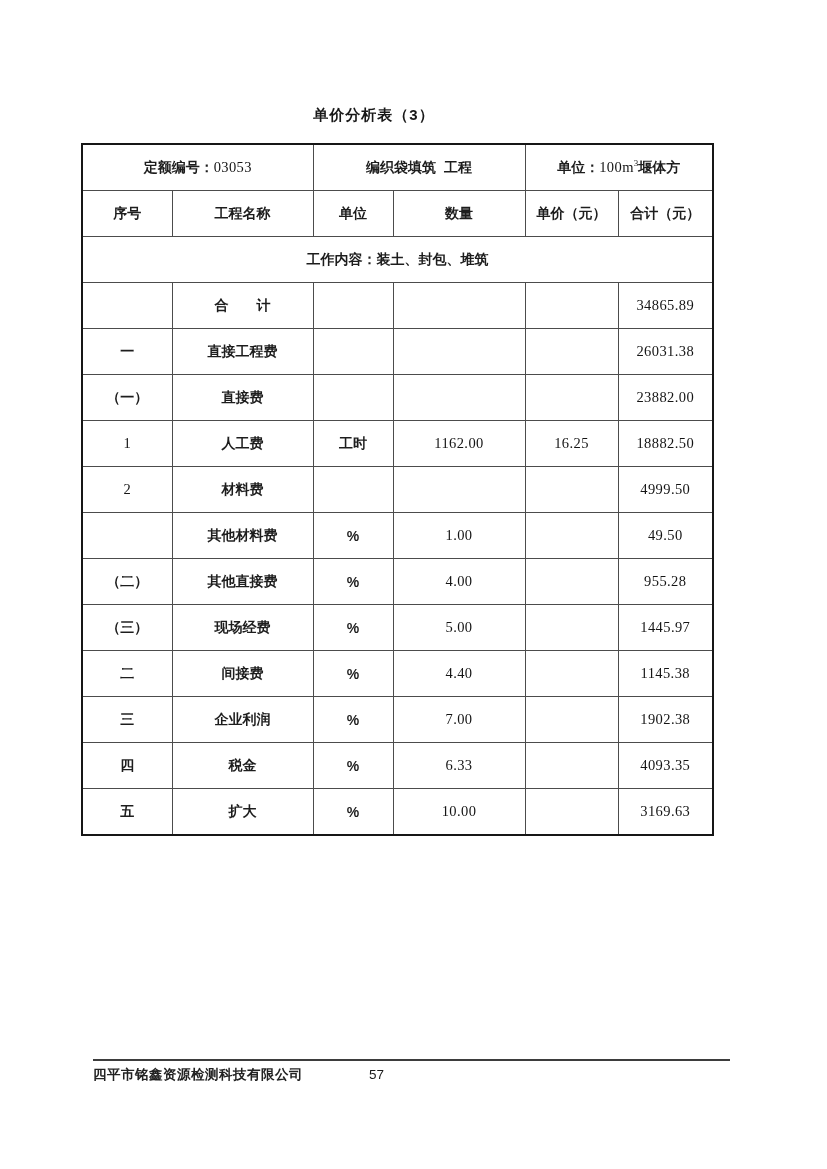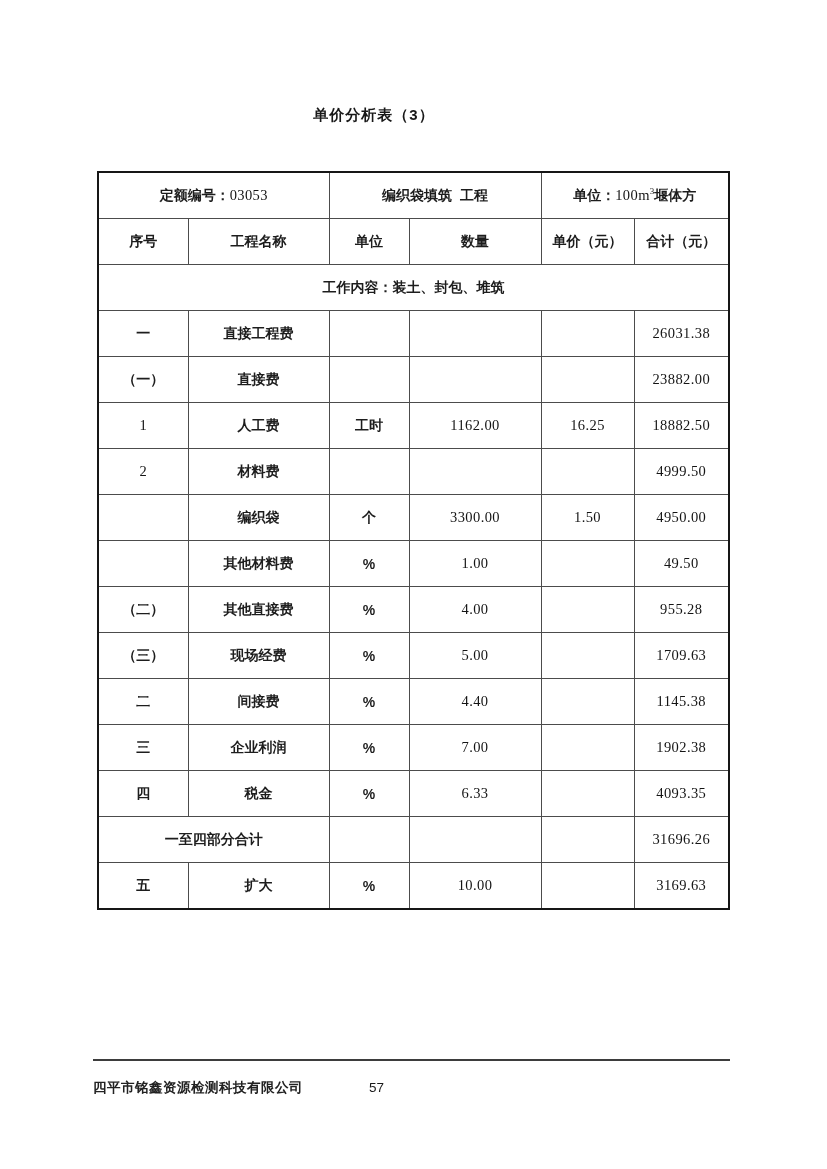--- a/index.html
+++ b/index.html
@@ -22,27 +22,26 @@
     width: 748px;
     margin: 0;
     text-align: center;
     font-size: 15px;
     font-weight: bold;
     letter-spacing: 1px;
     color: #181818;
   }
   table.analysis {
     position: absolute;
-    left: 97px;
+    left: 81px;
     top: 143px;
     width: 631px;
     border-collapse: collapse;
     table-layout: fixed;
     border: 2px solid #161616;
-    margin-top: 28px;
   }
   table.analysis td {
     border: 1px solid #4c4c4c;
     height: 45px;
     padding: 0;
     text-align: center;
     vertical-align: middle;
     font-size: 14px;
     overflow: hidden;
   }
@@ -71,21 +70,21 @@
   .page-footer {
     position: absolute;
     left: 93px;
     top: 1059px;
     width: 637px;
     border-top: 2px solid #3d3d3d;
   }
   .footer-row {
     display: flex;
     align-items: baseline;
-    padding-top: 18px;
+    padding-top: 5px;
   }
   .footer-company {
     font-size: 13.5px;
     font-weight: bold;
     color: #222222;
     letter-spacing: 0.5px;
   }
   .footer-pagenum {
     margin-left: 66px;
     font-family: Liberation Sans, sans-serif;
@@ -119,20 +118,28 @@
         <td><span class="cn">序号</span></td>
         <td><span class="cn">工程名称</span></td>
         <td><span class="cn">单位</span></td>
         <td><span class="cn">数量</span></td>
         <td><span class="cn">单价（元）</span></td>
         <td><span class="cn">合计（元）</span></td>
       </tr>
       <tr>
         <td colspan="6"><span class="cn">工作内容：装土、封包、堆筑</span></td>
       </tr>
+    <tr>
+          <td></td>
+          <td><span class="cn">合　　计</span></td>
+          <td></td>
+          <td></td>
+          <td></td>
+          <td><span class="num">34865.89</span></td>
+        </tr>
         <tr>
           <td><span class="cn">一</span></td>
           <td><span class="cn">直接工程费</span></td>
           <td></td>
           <td></td>
           <td></td>
           <td><span class="num">26031.38</span></td>
         </tr>
         <tr>
           <td><span class="cn">（一）</span></td>
@@ -153,49 +160,41 @@
         <tr>
           <td><span class="num">2</span></td>
           <td><span class="cn">材料费</span></td>
           <td></td>
           <td></td>
           <td></td>
           <td><span class="num">4999.50</span></td>
         </tr>
         <tr>
           <td></td>
-          <td><span class="cn">编织袋</span></td>
-          <td><span class="cn">个</span></td>
-          <td><span class="num">3300.00</span></td>
-          <td><span class="num">1.50</span></td>
-          <td><span class="num">4950.00</span></td>
-        </tr>
-        <tr>
-          <td></td>
           <td><span class="cn">其他材料费</span></td>
           <td><span class="cn">%</span></td>
           <td><span class="num">1.00</span></td>
           <td></td>
           <td><span class="num">49.50</span></td>
         </tr>
         <tr>
           <td><span class="cn">（二）</span></td>
           <td><span class="cn">其他直接费</span></td>
           <td><span class="cn">%</span></td>
           <td><span class="num">4.00</span></td>
           <td></td>
           <td><span class="num">955.28</span></td>
         </tr>
         <tr>
           <td><span class="cn">（三）</span></td>
           <td><span class="cn">现场经费</span></td>
           <td><span class="cn">%</span></td>
           <td><span class="num">5.00</span></td>
           <td></td>
-          <td><span class="num">1709.63</span></td>
+          <td><span class="num">1445.97</span></td>
         </tr>
         <tr>
           <td><span class="cn">二</span></td>
           <td><span class="cn">间接费</span></td>
           <td><span class="cn">%</span></td>
           <td><span class="num">4.40</span></td>
           <td></td>
           <td><span class="num">1145.38</span></td>
         </tr>
         <tr>
@@ -206,27 +205,20 @@
           <td></td>
           <td><span class="num">1902.38</span></td>
         </tr>
         <tr>
           <td><span class="cn">四</span></td>
           <td><span class="cn">税金</span></td>
           <td><span class="cn">%</span></td>
           <td><span class="num">6.33</span></td>
           <td></td>
           <td><span class="num">4093.35</span></td>
-        </tr>
-        <tr>
-          <td colspan="2"><span class="cn">一至四部分合计</span></td>
-          <td></td>
-          <td></td>
-          <td></td>
-          <td><span class="num">31696.26</span></td>
         </tr>
         <tr>
           <td><span class="cn">五</span></td>
           <td><span class="cn">扩大</span></td>
           <td><span class="cn">%</span></td>
           <td><span class="num">10.00</span></td>
           <td></td>
           <td><span class="num">3169.63</span></td>
         </tr>
       </tbody>

